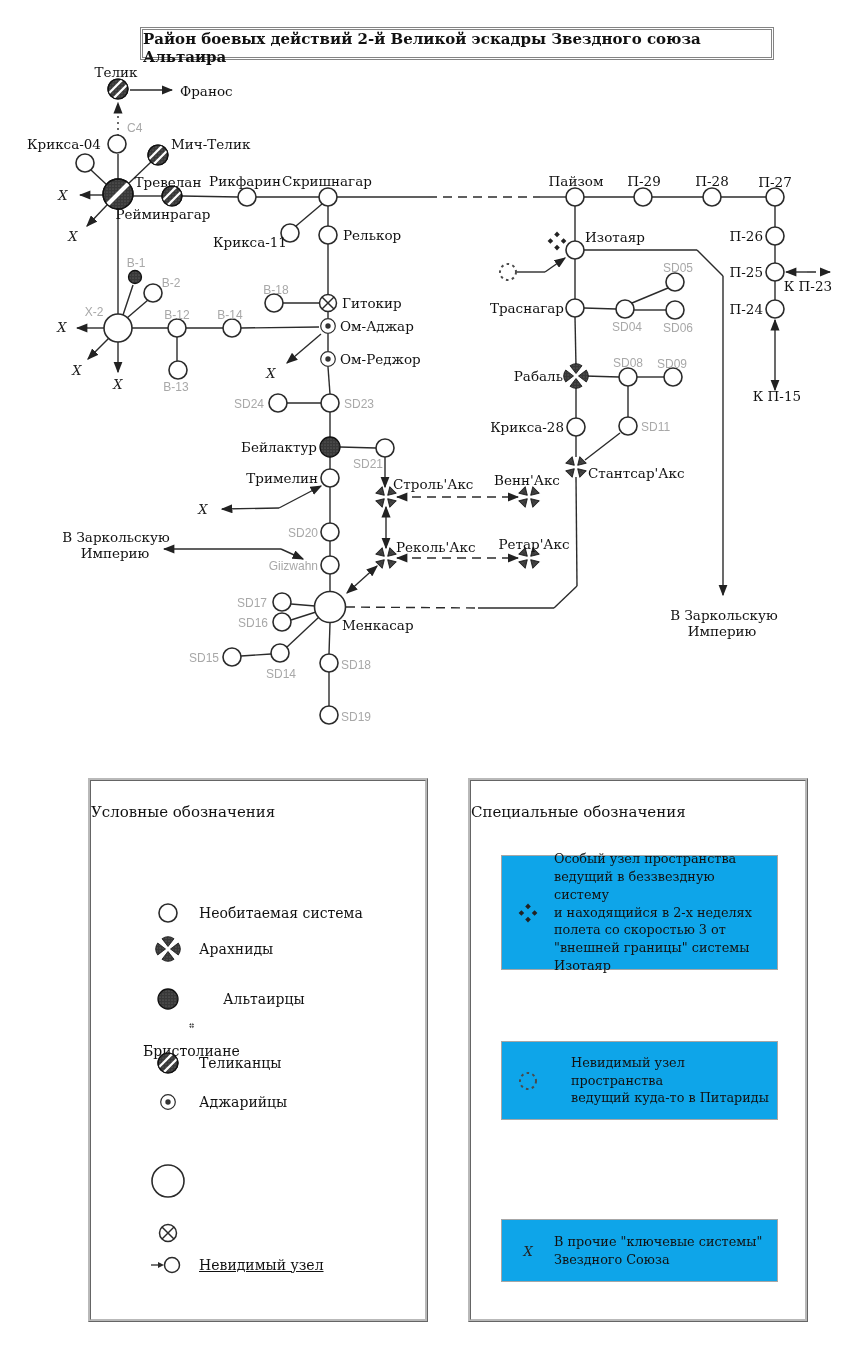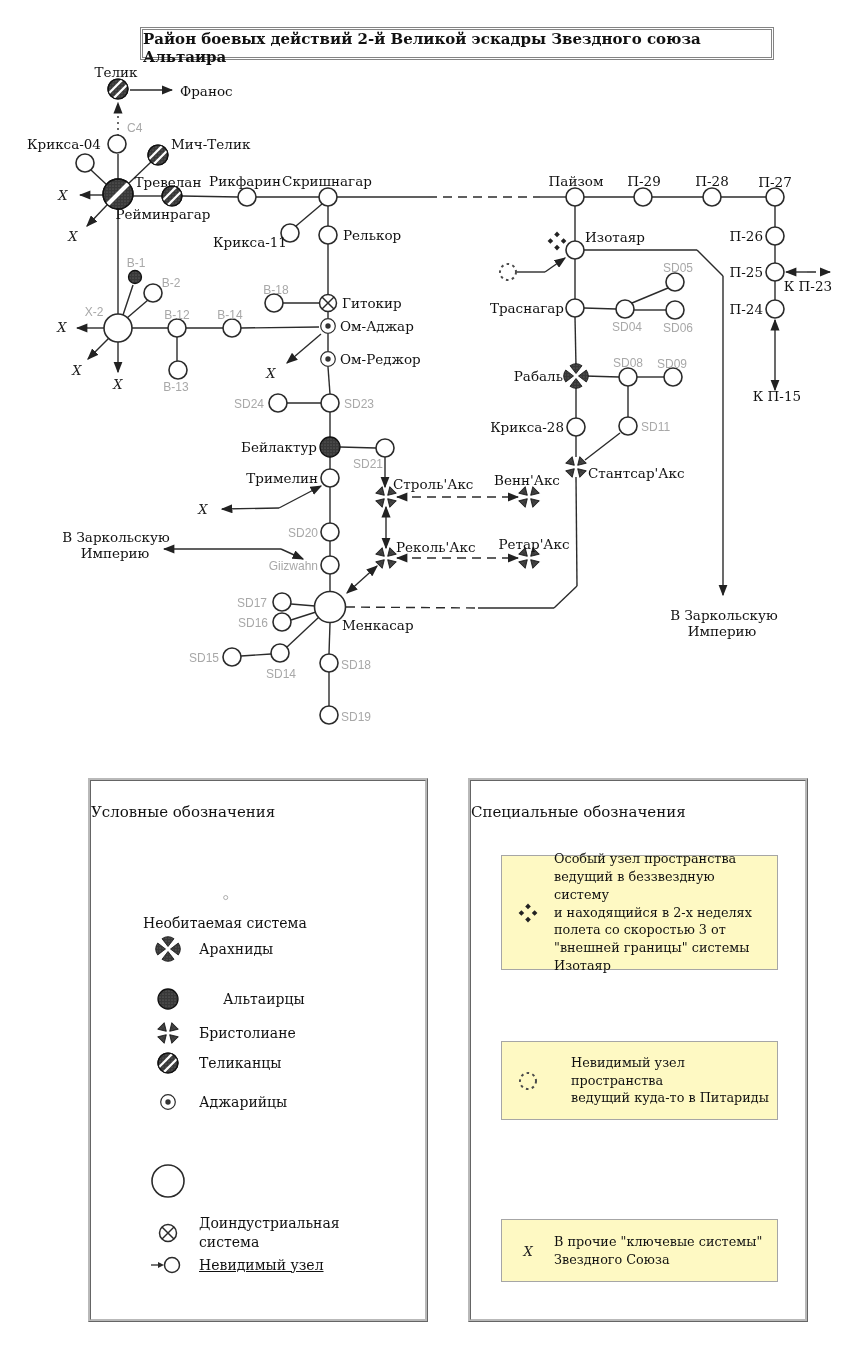--- a/index.html
+++ b/index.html
@@ -10,21 +10,21 @@
   .title-box{position:absolute;left:140px;top:27px;width:628px;height:27px;
        border:3px double #848484;background:#fff;display:flex;align-items:flex-start;justify-content:center;
        font-weight:bold;font-size:15px;font-family:"DejaVu Serif",serif;}
   .legend{position:absolute;width:340px;height:544px;border:3px ridge #b9b9b9;background:#fff;box-sizing:border-box;}
   .legend-left{left:88px;top:778px;}
   .legend-right{left:468px;top:778px;}
   .legend-title{margin-top:22px;text-align:left;font-size:15px;font-family:"DejaVu Serif",serif;color:#111;}
   .leg-row{position:absolute;left:52px;display:flex;align-items:center;gap:12px;}
   .leg-label{font-size:14px;line-height:1.35;white-space:pre-line;color:#111;}
   .sp-box{position:absolute;left:30px;width:277px;box-sizing:border-box;border:1px solid #a6a6a6;
-       display:flex;align-items:center;gap:6px;padding:4px 6px;background:#fef9c3;}
+       display:flex;align-items:center;gap:6px;padding:4px 6px;background:#0ea5e9;}
   .sp-text{font-size:12.8px;line-height:1.4;white-space:pre-line;color:#111;}
   .sp-sym{flex-shrink:0;}
   svg text.ml{font-family:"DejaVu Serif",serif;font-size:13.5px;fill:#111;}
   svg text.gray{font-family:"Liberation Sans",sans-serif;font-size:12px;fill:#a8a8a8;}
   svg text.xm{font-family:"DejaVu Serif",serif;font-style:italic;font-size:13px;fill:#222;}
 </style>
 </head>
 <body>
 
 <div class="page">
@@ -525,21 +525,21 @@
         <text x="77" y="375" text-anchor="middle" class="xm">X</text>
         <text x="118" y="389" text-anchor="middle" class="xm">X</text>
         <text x="271" y="378" text-anchor="middle" class="xm">X</text>
         <text x="203" y="514" text-anchor="middle" class="xm">X</text>
       </g>
     </svg>
 
   <div class="legend legend-left">
     <div class="legend-title">Условные обозначения</div>
     <div id="legend-items">
-        <div class="leg-row" style="top: 112px; height: 40px; flex-direction: column;">
+        <div class="leg-row" style="top: 112px; height: 40px;">
           <svg width="44" height="40" viewBox="-25 -20 44 40">
             <g>
               <circle r="9" fill="#fff" stroke="#2b2b2b" stroke-width="1.6"></circle>
             </g>
           </svg>
           <span class="leg-label">Необитаемая система</span>
         </div>
         <div class="leg-row" style="top: 148px; height: 40px;">
           <svg width="44" height="40" viewBox="-25 -20 44 40">
             <g>
@@ -552,21 +552,21 @@
           <span class="leg-label">Арахниды</span>
         </div>
         <div class="leg-row" style="top: 198px; height: 40px; gap: 36px;">
           <svg width="44" height="40" viewBox="-25 -20 44 40">
             <g>
               <circle r="10" fill="url(#spk)" stroke="#111" stroke-width="1.3"></circle>
             </g>
           </svg>
           <span class="leg-label">Альтаирцы</span>
         </div>
-        <div class="leg-row" style="top: 232px; height: 40px;">
+        <div class="leg-row" style="top: 240px; height: 40px; flex-direction: column;">
           <svg width="44" height="40" viewBox="-25 -20 44 40">
             <g>
               <path d="M0,-2.4 L-4.6,-10 L4.6,-10 Z" fill="url(#spk)" stroke="#111" stroke-width="0.8" transform="rotate(45)"></path>
               <path d="M0,-2.4 L-4.6,-10 L4.6,-10 Z" fill="url(#spk)" stroke="#111" stroke-width="0.8" transform="rotate(135)"></path>
               <path d="M0,-2.4 L-4.6,-10 L4.6,-10 Z" fill="url(#spk)" stroke="#111" stroke-width="0.8" transform="rotate(225)"></path>
               <path d="M0,-2.4 L-4.6,-10 L4.6,-10 Z" fill="url(#spk)" stroke="#111" stroke-width="0.8" transform="rotate(315)"></path>
             </g>
           </svg>
           <span class="leg-label">Бристолиане</span>
         </div>
@@ -598,22 +598,20 @@
           </svg>
         </div>
         <div class="leg-row" style="top: 431px; height: 42px;">
           <svg width="44" height="40" viewBox="-25 -20 44 40">
             <g>
               <circle r="8.5" fill="#fff" stroke="#2b2b2b" stroke-width="1.5"></circle>
               <line x1="-6" y1="-6" x2="6" y2="6" stroke="#2b2b2b" stroke-width="1.5"></line>
               <line x1="-6" y1="6" x2="6" y2="-6" stroke="#2b2b2b" stroke-width="1.5"></line>
             </g>
           </svg>
-          <span class="leg-label">Доиндустриальная
-система</span>
         </div>
         <div class="leg-row" style="top: 464px; height: 40px; text-decoration: underline;">
           <svg width="44" height="40" viewBox="-25 -20 44 40">
             <g>
               <line x1="-17" y1="0" x2="-10" y2="0" stroke="#2b2b2b" stroke-width="1.3"></line>
               <path d="M-10,-3 L-4,0 L-10,3 Z" fill="#2b2b2b"></path>
               <circle cx="4" cy="0" r="7.5" fill="#fff" stroke="#2b2b2b" stroke-width="1.5"></circle>
             </g>
           </svg>
           <span class="leg-label">Невидимый узел</span>

